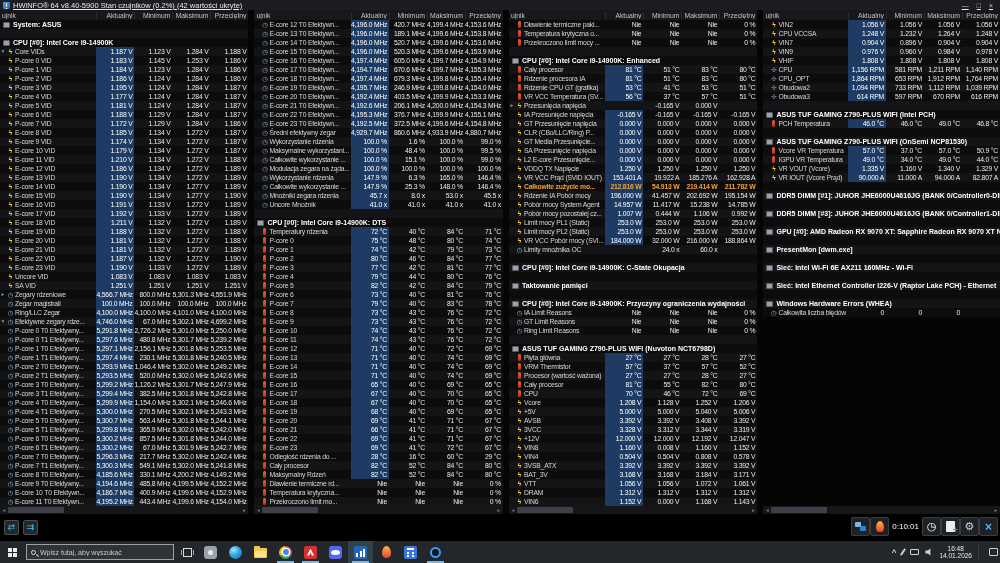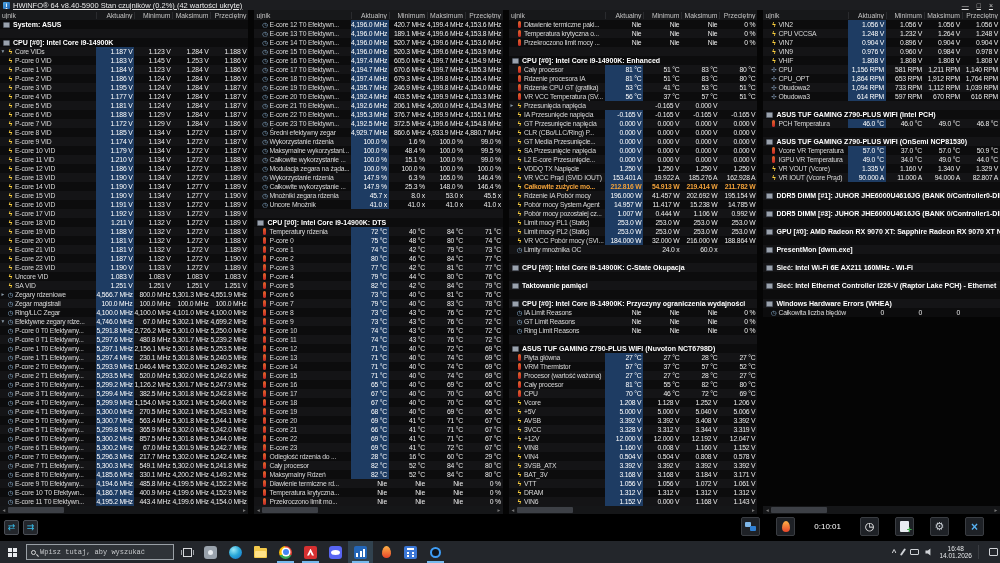--- a/index.html
+++ b/index.html
@@ -56,21 +56,21 @@
   .sarr { width:8px; text-align:center; }
   .sarr.r { margin-left:auto; }
   .sthumb { width:56px; height:6px; background:#3d4046; border-radius:1px; }
 
   
   .hwtoolbar { height:27px; background:#000; position:relative; }
   .tbleft { position:absolute; left:4px; top:6px; display:flex; gap:4px; }
   .tbbtn { width:15px; height:15px; background:#23262b; border:1px solid #4a4e55;
     border-radius:2px; color:#39c2f0; font-size:9px; line-height:13px;
     text-align:center; }
-  .tbright { position:absolute; right:16px; top:3px; display:flex; gap:16px;
+  .tbright { position:absolute; right:2px; top:3px; display:flex; gap:0;
     align-items:center; }
   .tbtile { width:19px; height:19px; background:#1e2126; border:1px solid #3a3d42;
     border-radius:2px; position:relative; display:flex; align-items:center;
     justify-content:center; }
   .timer { color:#fff; font-size:8px; padding:0 3px; }
   .net-ic { width:11px; height:9px; position:relative; }
   .net-ic::before { content:""; position:absolute; left:0; top:0; width:6px;
     height:5px; background:#7fb7e8; border-radius:1px; }
   .net-ic::after { content:""; position:absolute; right:0; bottom:0; width:6px;
     height:5px; background:#2f7fd3; border-radius:1px; }
@@ -93,21 +93,21 @@
   .winlogo i { background:#e8eaed; }
   .search { width:148px; margin:3px 2px; background:#2f3338;
     border:1px solid #9aa0a6; display:flex; align-items:center; padding:0 4px;
     gap:4px; }
   .mag { width:5px; height:5px; border:1px solid #d8d8d8; border-radius:50%;
     position:relative; flex:0 0 auto; }
   .mag::after { content:""; position:absolute; left:4px; top:4px; width:3px;
     height:1px; background:#d8d8d8; transform:rotate(45deg); }
   .search input { background:transparent; border:none; outline:none;
     color:#d8d8d8; font-size:7px; width:100%;
-    font-family:Liberation Mono, monospace; }
+    font-family:Liberation Sans, sans-serif; }
   .search input::placeholder { color:#c6c8cb; }
   .tv { width:22px; display:flex; align-items:center; justify-content:center; }
   .tv-ic { width:9px; height:9px; border:1px solid #d8dadd; position:relative; }
   .tv-ic::before { content:""; position:absolute; left:-3px; top:1px; width:1px;
     height:5px; background:#9fa3a8; }
   .tv-ic::after { content:""; position:absolute; right:-3px; top:1px; width:1px;
     height:5px; background:#9fa3a8; }
   .apps { display:flex; }
   .tile { width:25px; display:flex; align-items:center; justify-content:center;
     position:relative; }

